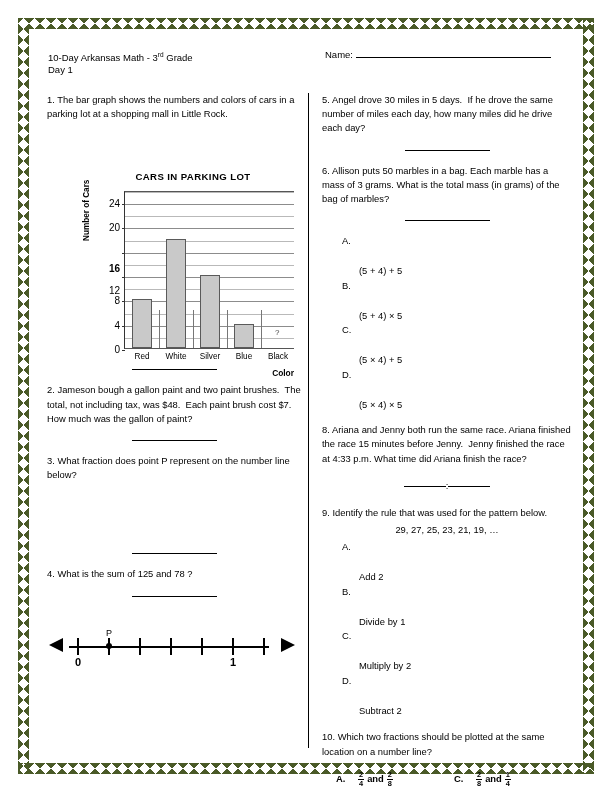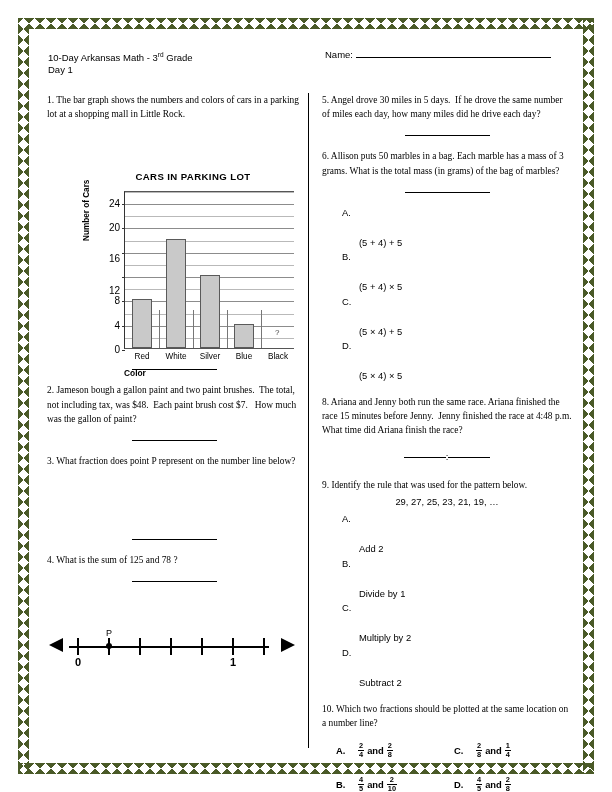--- a/index.html
+++ b/index.html
@@ -47,21 +47,21 @@
   #hdr-day{position:absolute;left:0;top:15px;font-size:9.5px;line-height:15px;}
   #hdr-name{position:absolute;left:277px;top:0;font-size:9.5px;white-space:nowrap;}
   #hdr-name .rule{display:inline-block;width:195px;border-bottom:1px solid #000;height:10px;margin-left:3px;}
 
   
   #divider{position:absolute;left:277px;top:62px;width:1px;height:655px;background:#000;}
   .col{position:absolute;top:62px;font-size:9.4px;line-height:14.2px;}
   #col-left{left:16px;width:254px;}
   #col-right{left:291px;width:250px;}
 
-  .q{margin-bottom:0;font-family:Liberation Serif, serif;}
+  .q{margin-bottom:0;}
   .q-text{white-space:pre-wrap;}
   .blank{width:85px;border-bottom:1.2px solid #000;height:1px;margin:13px auto 13px auto;}
   .blank-time{width:105px;margin:13px auto 13px auto;text-align:center;font-size:9.4px;color:#000;}
   .blank-time span.seg{display:inline-block;width:42px;border-bottom:1.2px solid #000;height:1px;vertical-align:2px;}
 
   
   .choices{margin:3px 0 0 20px;}
   .choice{display:flex;font-size:9.4px;line-height:14.5px;}
   .choice .ltr{width:17px;flex:none;}
   .choice .body{flex:1;margin-top:30px;}
@@ -77,21 +77,21 @@
     border-top:1.1px solid #555;border-left:1.1px solid #333;border-bottom:1.1px solid #555;
     box-sizing:border-box;}
   .gridline{position:absolute;left:0;width:100%;height:1px;background:#b9b9b9;}
   .gridline.major{background:#8c8c8c;}
   .ytick{position:absolute;right:calc(100% + 5px);font-size:10px;line-height:8px;white-space:nowrap;}
   .ytickmark{position:absolute;right:100%;width:3px;height:1px;background:#333;}
   .bar{position:absolute;bottom:0;background:#c9c9c9;border:1px solid #5a5a5a;box-sizing:border-box;}
   .barsep{position:absolute;bottom:0;width:1px;background:#777;}
   .xtick{position:absolute;top:calc(100% + 4px);font-size:8.2px;text-align:center;}
   .qmark{position:absolute;font-size:8px;color:#444;}
-  #xlabel{position:absolute;left:40px;top:181px;width:170px;text-align:left;
+  #xlabel{position:absolute;left:40px;top:181px;width:170px;text-align:right;
     font-size:8.4px;font-weight:bold;}
 
   
   #numline{position:absolute;left:16px;top:593px;width:250px;height:52px;}
   #nl-axis{position:absolute;left:22px;top:22px;width:200px;height:2px;background:#000;}
   .nl-tick{position:absolute;top:14px;width:1.6px;height:17px;background:#000;}
   .nl-lbl{position:absolute;top:32px;font-size:11px;font-weight:bold;transform:translateX(-50%);}
   .nl-p{position:absolute;top:4px;font-size:9px;transform:translateX(-50%);}
   .nl-dot{position:absolute;top:19px;width:6px;height:6px;border-radius:50%;background:#000;transform:translateX(-50%);}
   .arrowL,.arrowR{position:absolute;top:14px;width:0;height:0;border-top:7px solid transparent;border-bottom:7px solid transparent;}
@@ -178,21 +178,21 @@
           <div class="gridline major" style="top: 12.1538px;"></div>
           <div class="gridline" style="top: 0px;"></div>
           <div class="ytick" style="top: 154px;">0</div>
           <div class="ytickmark" style="top: 158px;"></div>
           <div class="ytick" style="top: 129.692px;">4</div>
           <div class="ytickmark" style="top: 133.692px;"></div>
           <div class="ytick" style="top: 105.385px;">8</div>
           <div class="ytickmark" style="top: 109.385px;"></div>
           <div class="ytick" style="top: 95px;">12</div>
           <div class="ytickmark" style="top: 85.0769px;"></div>
-          <div class="ytick" style="top: 63px;">16</div>
+          <div class="ytick" style="top: 73px; font-weight: bold;">16</div>
           <div class="ytickmark" style="top: 60.7692px;"></div>
           <div class="ytick" style="top: 32.4615px;">20</div>
           <div class="ytickmark" style="top: 36.4615px;"></div>
           <div class="ytick" style="top: 8.15385px;">24</div>
           <div class="ytickmark" style="top: 12.1538px;"></div>
           <div class="bar" style="left: 7.14px; width: 19.72px; height: 48.6154px; background: rgb(201, 201, 201); border-color: rgb(90, 90, 90);"></div>
           <div class="xtick" style="left: 0px; width: 34px;">Red</div>
           <div class="bar" style="left: 41.14px; width: 19.72px; height: 109.385px; background: rgb(201, 201, 201); border-color: rgb(90, 90, 90);"></div>
           <div class="barsep" style="left: 34px; height: 37.92px;"></div>
           <div class="xtick" style="left: 34px; width: 34px;">White</div>
@@ -257,21 +257,21 @@
       <div class="choice">
         <span class="ltr">D.</span>
         <span class="body">(5 × 4) × 5</span>
       </div>
     </div>
 
     <div style="height:11px"></div>
 
     <div class="q">
       <span class="q-text">8.</span>
-      <span class="q-text">Ariana and Jenny both run the same race. Ariana finished the race 15 minutes before Jenny.  Jenny finished the race at 4:48 p.m. What time did Ariana finish the race?</span>
+      <span class="q-text">Ariana and Jenny both run the same race. Ariana finished the race 15 minutes before Jenny.  Jenny finished the race at 4:33 p.m. What time did Ariana finish the race?</span>
     </div>
     <div class="blank-time"><span class="seg"></span><span>:</span><span class="seg"></span></div>
 
     <div class="q">
       <span class="q-text">9.</span>
       <span class="q-text">Identify the rule that was used for the pattern below.</span>
     </div>
     <div style="text-align:center;margin:3px 0 2px 0;">29, 27, 25, 23, 21, 19, …</div>
     <div class="choices">
       <div class="choice">

